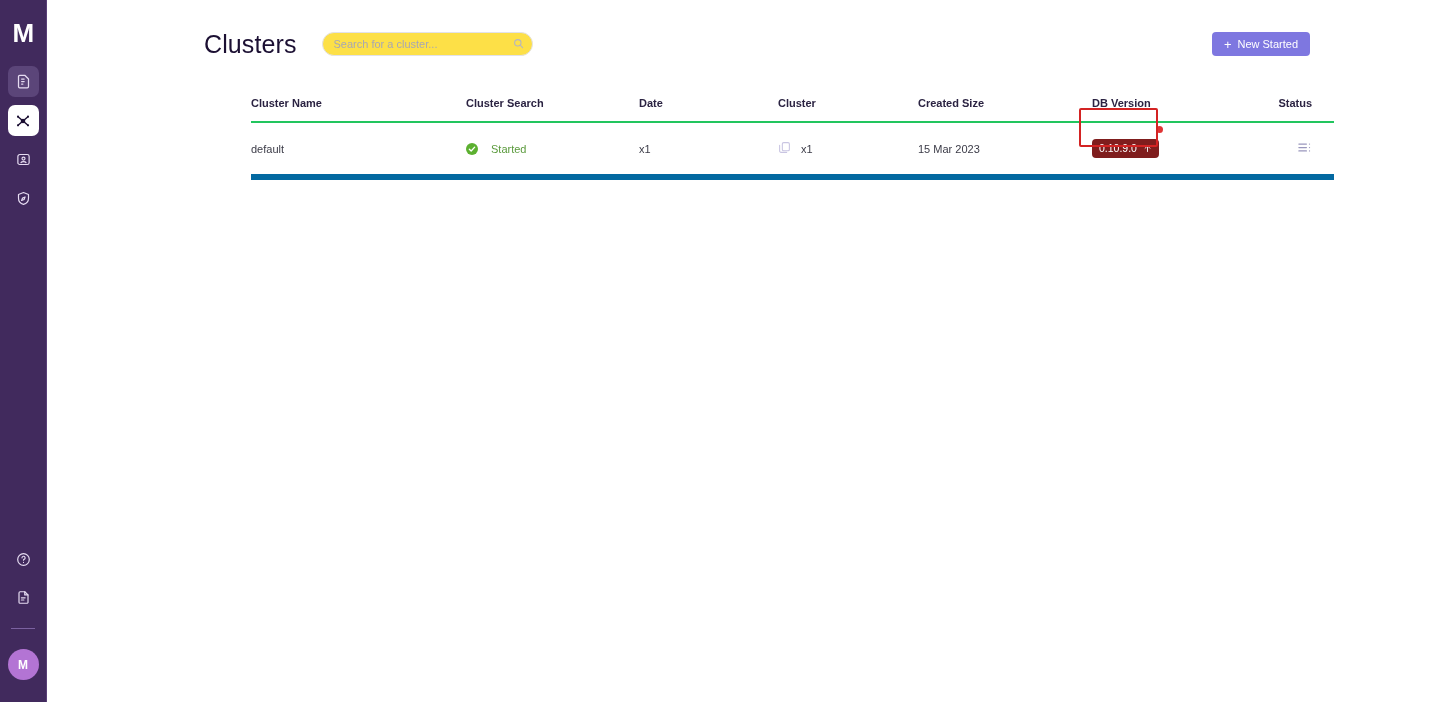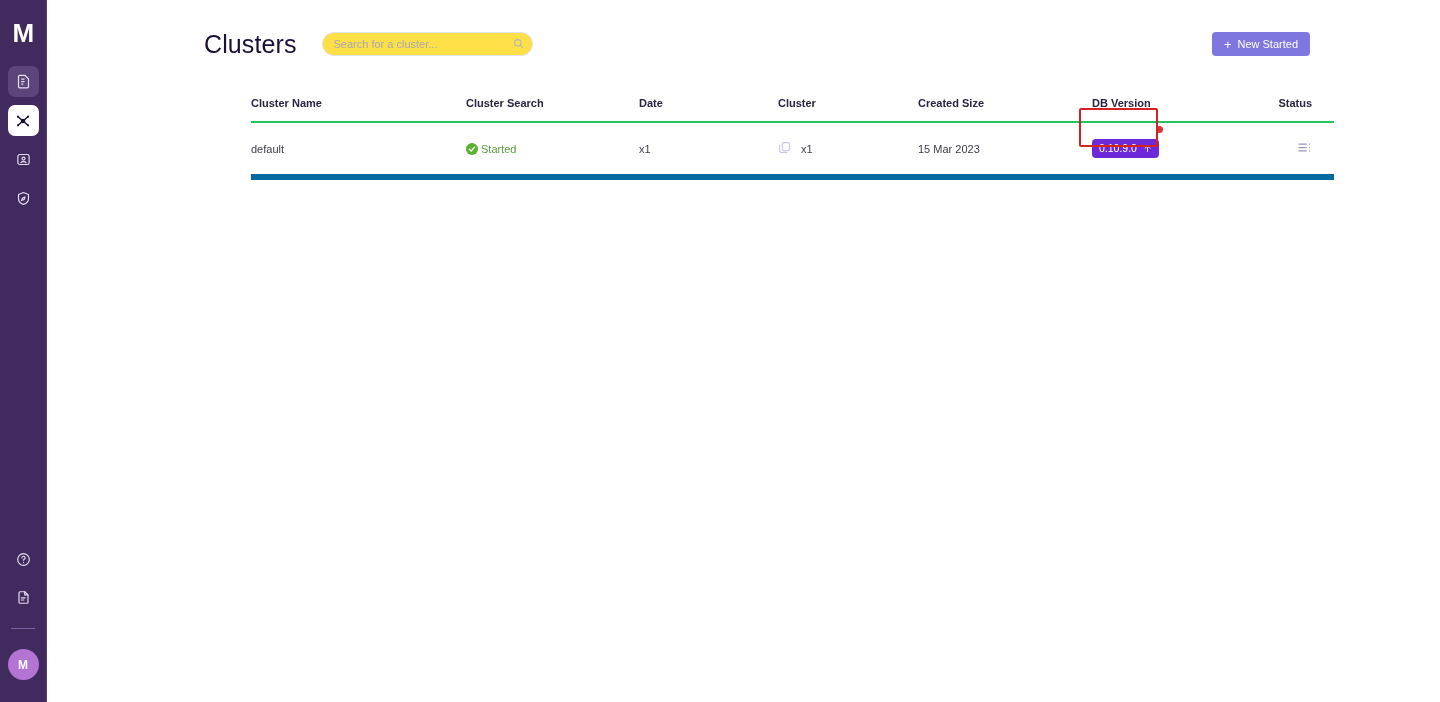--- a/index.html
+++ b/index.html
@@ -113,21 +113,21 @@
   col.c-name { width: 215px; }
   col.c-status { width: 173px; }
   col.c-size { width: 139px; }
   col.c-replicas { width: 140px; }
   col.c-date { width: 174px; }
   col.c-version { width: 172px; }
   col.c-actions { width: 70px; }
   th.th-actions, td.td-actions { text-align: right; padding-right: 22px; }
   th.th-actions { padding-right: 22px; }
 
-  .status-cell { display: flex; align-items: center; gap: 3px; }
+  .status-cell { display: flex; align-items: center; gap: 13px; }
   .status-dot {
     width: 12px; height: 12px; border-radius: 50%;
     background: #5cb030;
     display: inline-flex; align-items: center; justify-content: center;
     flex: 0 0 12px;
   }
   .status-label { color: #5a9a3c; font-size: 11px; }
 
   .replicas-cell { display: flex; align-items: center; gap: 10px; }
   .replicas-icon { color: #c9c5e2; }
@@ -139,21 +139,21 @@
     position: absolute;
     left: -13px; top: -15px;
     width: 79px; height: 39px;
     border: 2px solid #d32323;
     border-radius: 2px;
     pointer-events: none;
   }
   .version-badge {
     position: relative;
     display: inline-flex; align-items: center; gap: 6px;
-    background: #6d28d9; color: #ffffff;
+    background: #7f1d1d; color: #ffffff;
     border-radius: 4px;
     height: 19px; padding: 0 7px;
     font-size: 10.5px; line-height: 1;
   }
   .version-badge .upgrade-arrow { display: inline-flex; }
   .red-dot {
     position: absolute;
     width: 7px; height: 7px; border-radius: 50%;
     background: #e03434;
     right: -4px; top: -13px;

